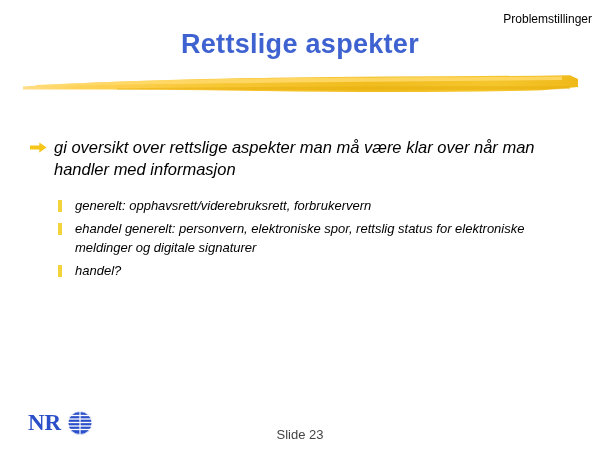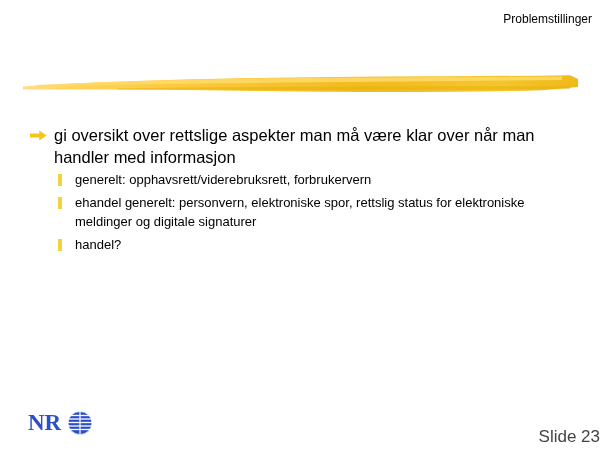--- a/index.html
+++ b/index.html
@@ -49,43 +49,44 @@
     top: 70px;
     width: 556px;
     height: 26px;
   }
   .brush svg { display: block; width: 100%; height: 100%; }
 
   
   .body {
     position: absolute;
     left: 30px;
-    top: 124px;
+    top: 136px;
     width: 552px;
+    font-style: italic;
   }
 
   .lvl1 {
     position: relative;
     padding-left: 24px;
     font-size: 16.5px;
     line-height: 22px;
     color: #000000;
   }
   .lvl1 .arrow-icon {
     position: absolute;
     left: 0px;
     top: 6px;
     width: 17px;
     height: 11px;
     display: block;
   }
   .lvl1 .arrow-icon svg { display: block; }
 
   .sublist {
-    margin-top: 3px;
+    margin-top: 17px;
     padding-left: 28px;
   }
   .lvl2 {
     position: relative;
     padding-left: 17px;
     font-size: 13px;
     line-height: 18.5px;
     color: #000000;
     margin-bottom: 4.5px;
   }
@@ -108,32 +109,33 @@
     height: 26px;
     text-decoration: underline;
   }
   .logo svg { display: block; }
 
   .slide-number {
     position: absolute;
     left: 0;
     top: 427px;
     width: 600px;
-    text-align: right;
-    font-size: 17px;
+    text-align: center;
+    font-size: 13px;
     color: #444444;
   }
 </style>
 </head>
 <body>
 
 <div id="slide">
 
   <div class="kicker">Problemstillinger</div>
 
+  <div class="slide-title">Rettslige aspekter</div>
 
   <div class="brush">
     <svg viewBox="0 0 556 26" preserveAspectRatio="none">
       <defs>
         <linearGradient id="gstroke" x1="0" y1="0" x2="1" y2="0">
           <stop offset="0" stop-color="#FFDE8A"></stop>
           <stop offset="0.10" stop-color="#FFD257"></stop>
           <stop offset="0.35" stop-color="#F7C734"></stop>
           <stop offset="0.62" stop-color="#F0BC1E"></stop>
           <stop offset="0.85" stop-color="#F5C62C"></stop>

